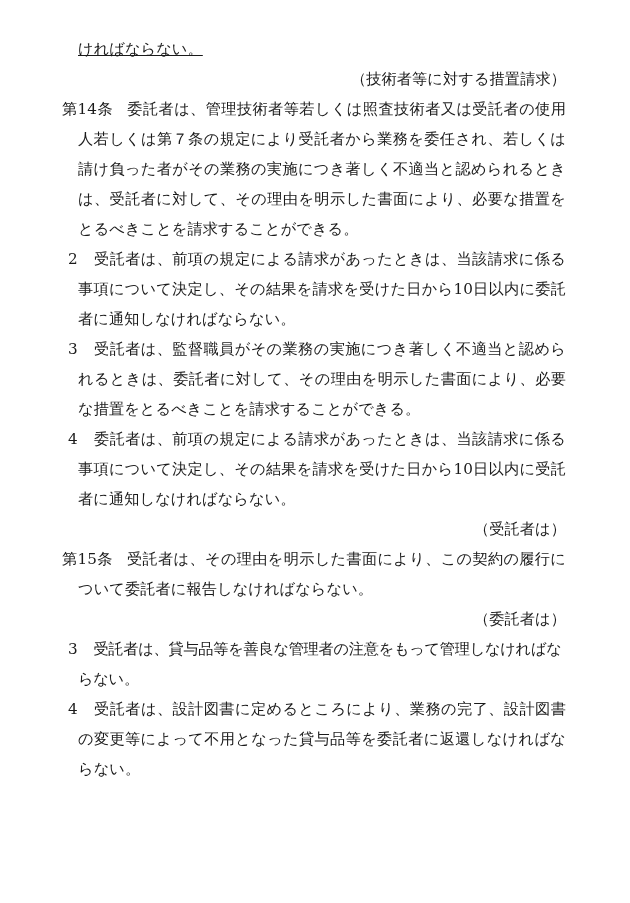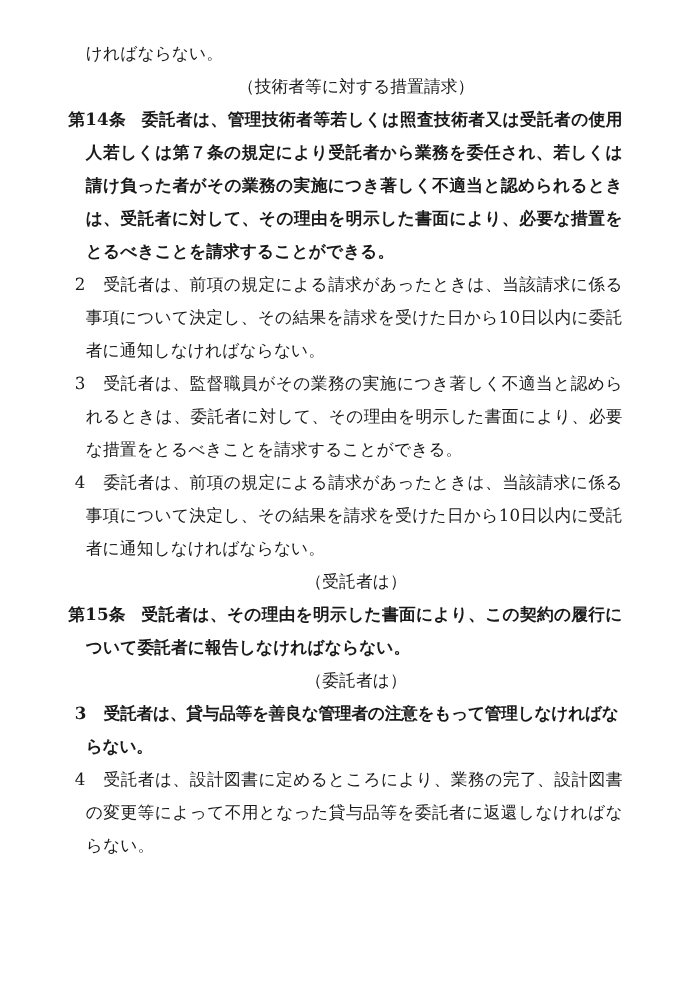--- a/index.html
+++ b/index.html
@@ -47,43 +47,42 @@
 
   
   .blk {
     margin-left: 78px;
     width: 488px;
   }
 
   
   .blk--plain {
     text-indent: 0;
+    text-decoration: underline;
   }
 
   
   .blk--caption {
-    text-align: center;
+    text-align: right;
     text-indent: 3.5px;
   }
 
   
   .blk--article {
     text-indent: -16px;   
-    font-weight: bold;
   }
 
   
   .blk--clause {
     text-indent: -10px;   
   }
 
   
   .blk--single {
     text-align: left;
-    font-weight: bold;
   }
 
   
   .blk--condensed {
     letter-spacing: -0.25px;
   }
 
   .marker {
     white-space: pre;
   }

